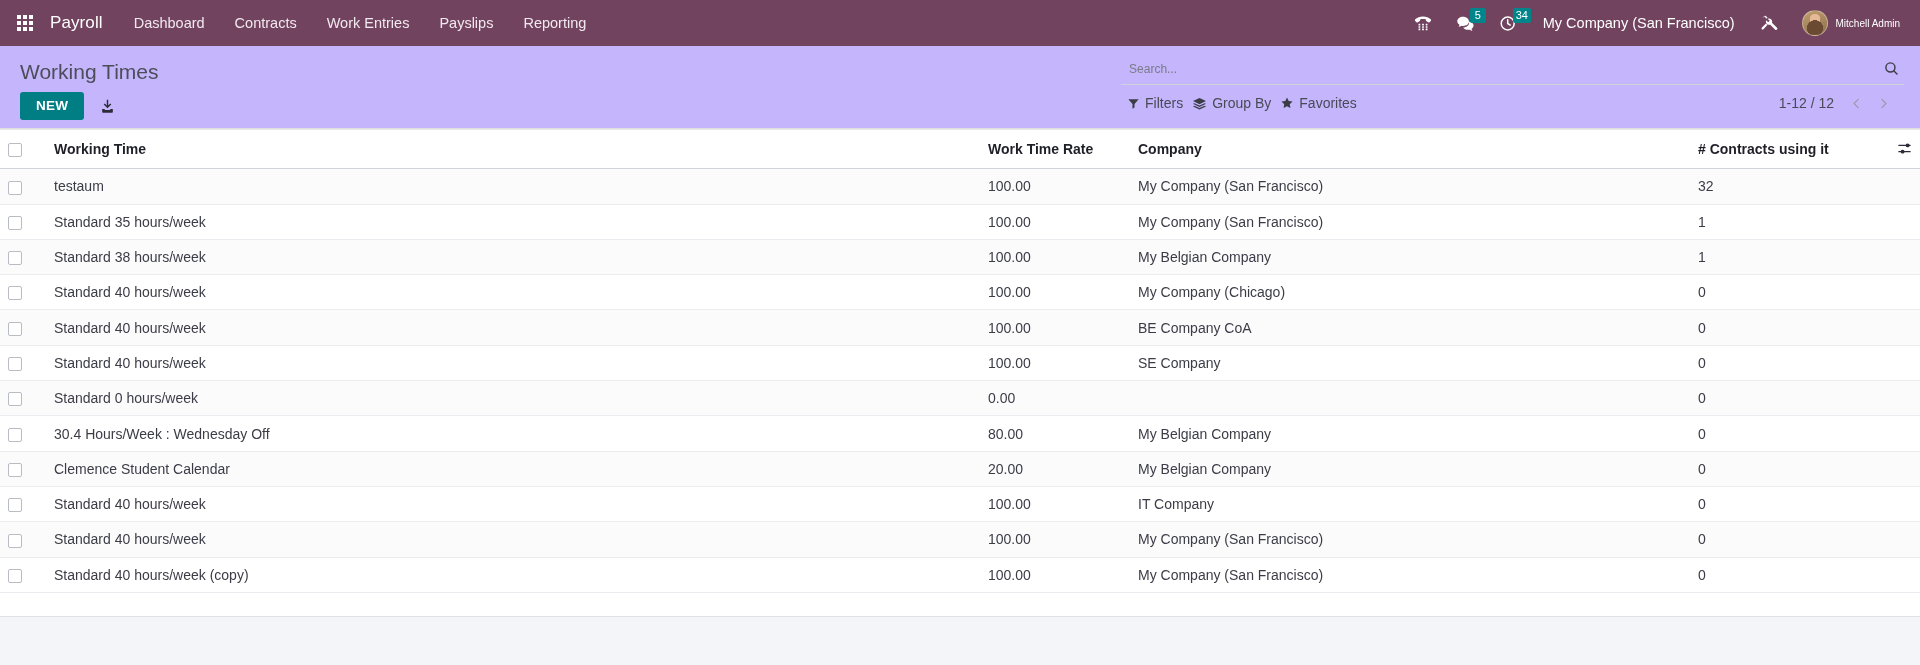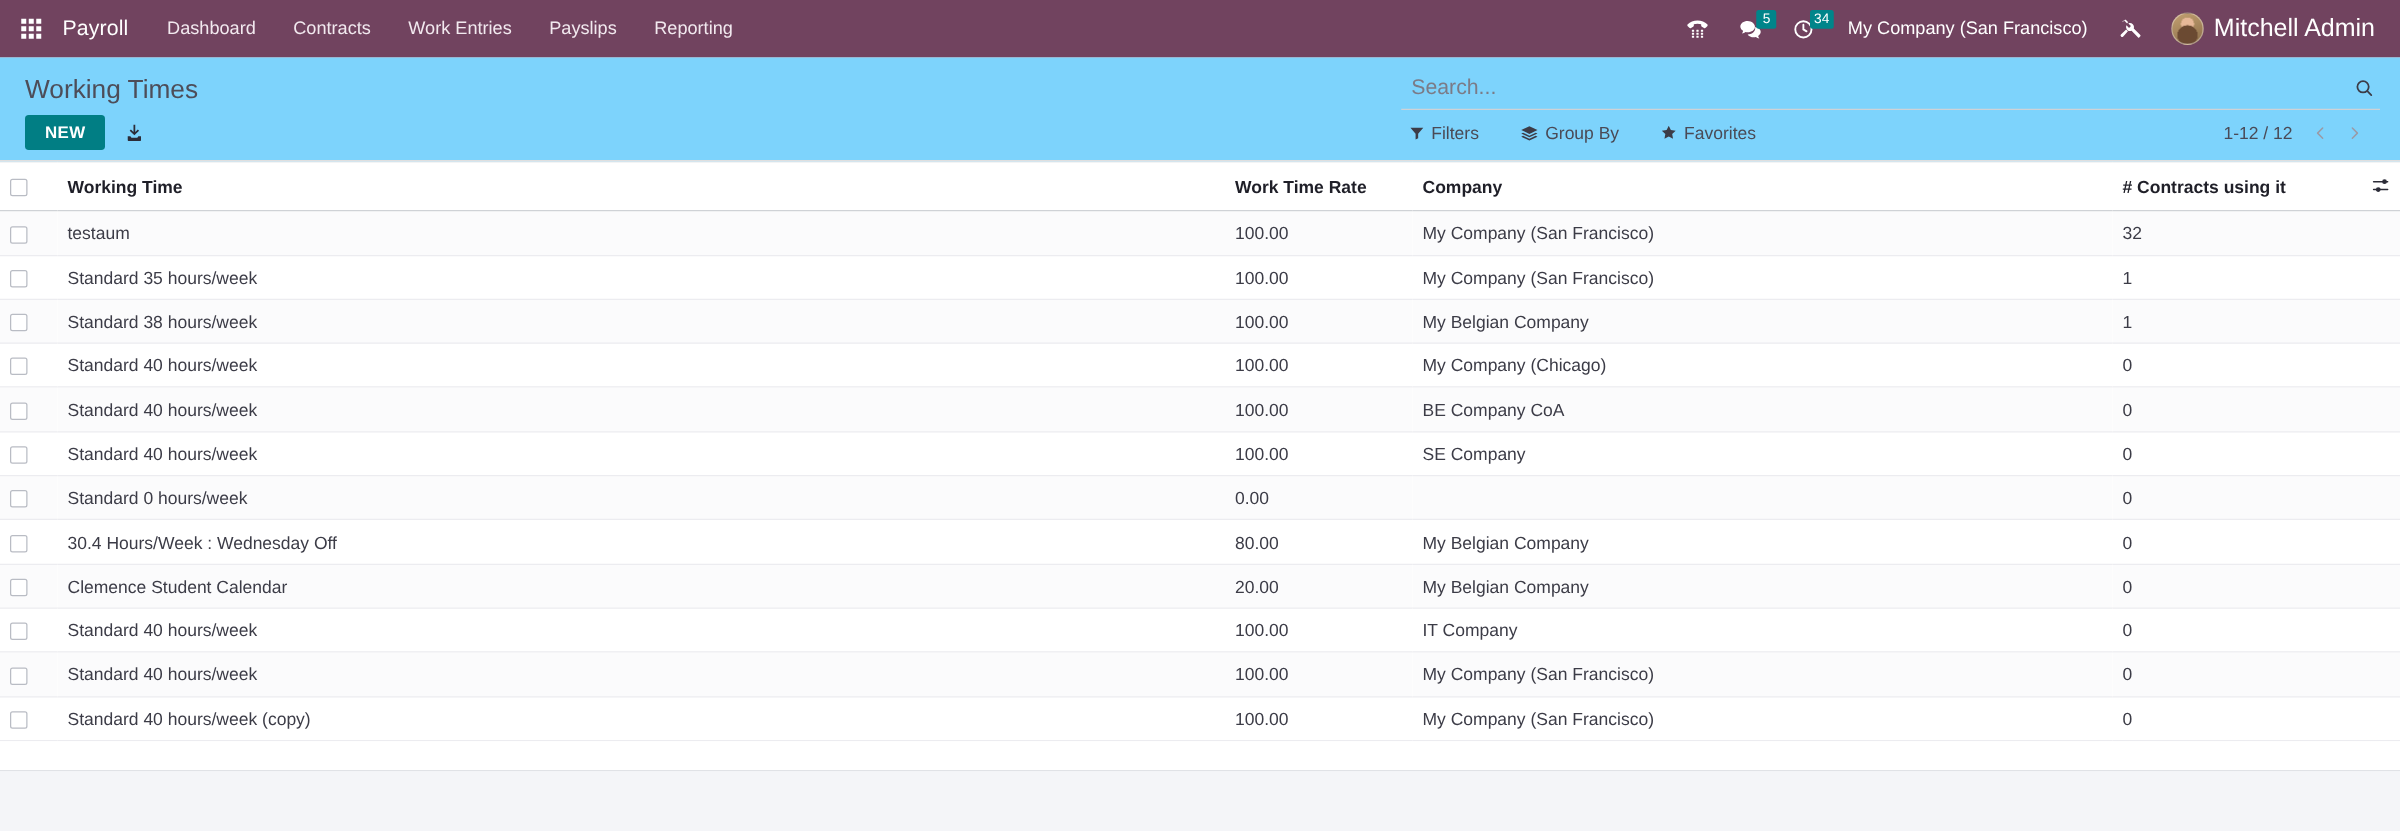--- a/index.html
+++ b/index.html
@@ -101,25 +101,25 @@
   .avatar {
     width: 26px; height: 26px;
     border-radius: 50%;
     background:
       radial-gradient(circle at 50% 72%, #6b4a32 0 38%, transparent 39%),
       radial-gradient(circle at 50% 34%, #e6b898 0 26%, transparent 27%),
       linear-gradient(160deg, #c2a071, #8a6c48);
     border: 1px solid rgba(255,255,255,.35);
     flex: none;
   }
-  .user-name { font-size: 20px; color: #fff; white-space: nowrap; }
+  .user-name { font-size: 10px; color: #fff; white-space: nowrap; }
 
   
   .control-panel {
-    background: #7dd3fc;
+    background: #c4b5fd;
     border-bottom: 1px solid #dfdfdf;
     padding: 0;
     position: relative;
   }
   .cp-row {
     display: flex;
     align-items: flex-start;
     padding: 10px 16px 0 16px;
     min-height: 40px;
   }
@@ -169,35 +169,35 @@
   .searchview {
     display: flex;
     align-items: center;
     border-bottom: 1px solid #cfd2d6;
     padding: 4px 4px 7px 4px;
   }
   .searchview input {
     flex: 1;
     border: none;
     outline: none;
-    font-size: 17px;
+    font-size: 12px;
     color: #3c3c47;
     font-family: "Liberation Sans", sans-serif;
     background: transparent;
     padding: 0 4px;
   }
   .searchview input::placeholder { color: #7b7b87; }
   .search-icon { color: #4b4b57; display: flex; align-items: center; cursor: pointer; padding-left: 6px; }
 
   .cp-bottom {
     display: flex;
     align-items: center;
     padding: 9px 4px 10px 4px;
   }
-  .dropdowns { display: flex; align-items: center; gap: 29px; }
+  .dropdowns { display: flex; align-items: center; gap: 5px; }
   .dd-toggle {
     display: flex; align-items: center;
     gap: 5px;
     font-size: 14px;
     color: #4a4a56;
     cursor: pointer;
     background: none;
     border: none;
     font-family: "Liberation Sans", sans-serif;
     padding: 1px 2px;

